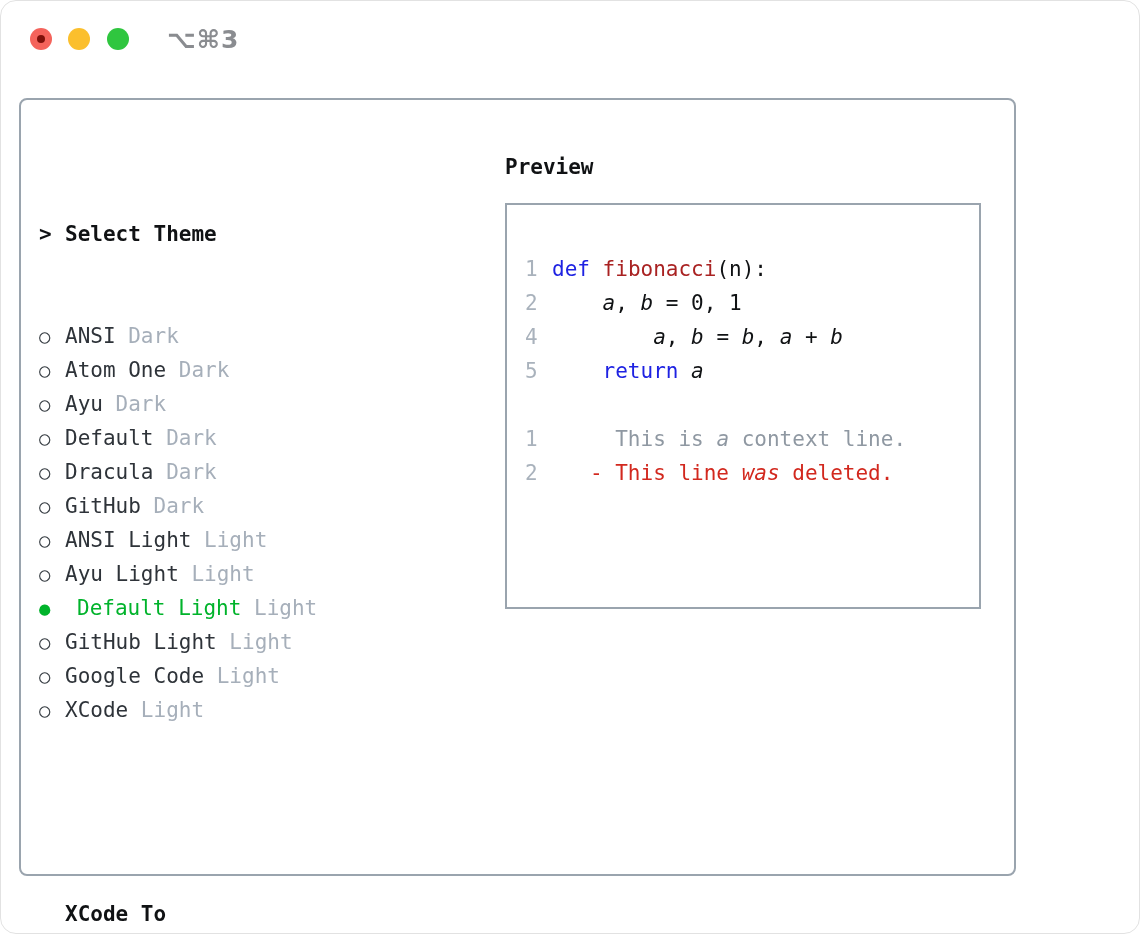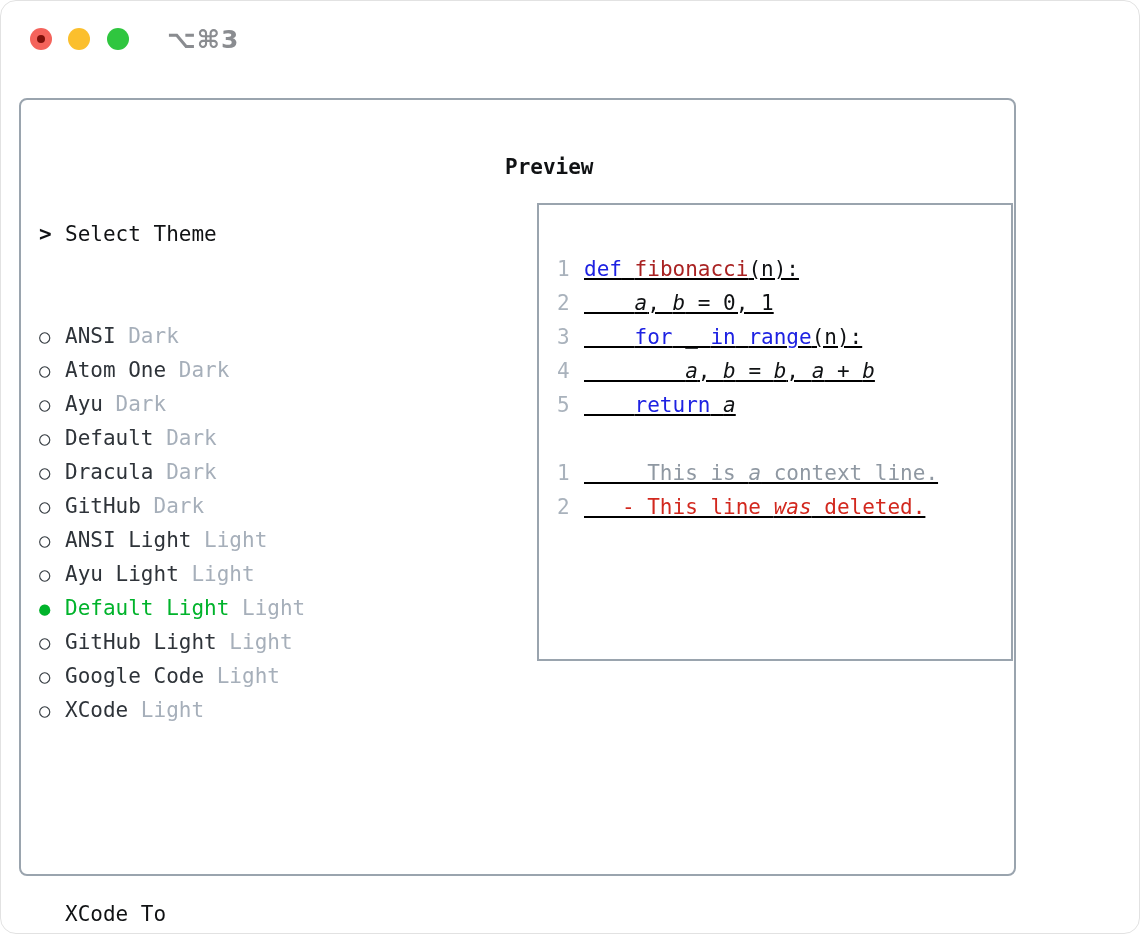--- a/index.html
+++ b/index.html
@@ -34,35 +34,35 @@
   
   .panel{position:absolute;left:18px;top:97px;width:997px;height:778px;
          border:2px solid var(--border);border-radius:8px;box-sizing:border-box;
          background:#ffffff;}
   
   .left{position:absolute;left:18px;top:49px;font-size:21px;line-height:34px;
         white-space:pre;color:var(--name);}
   .row{height:34px;display:flex;align-items:center;}
   .bullet{display:inline-block;width:26px;flex:0 0 26px;}
   .row .label{white-space:pre;}
-  .hdr .label{font-weight:normal;color:var(--ink);text-align:center;}
+  .hdr .label{font-weight:bold;color:var(--ink);text-align:center;}
   .hdr .bullet{font-weight:bold;color:var(--ink);}
   .item{cursor:default;}
   .item .bullet{color:#3a4046;font-size:19px;}
   .item.selected .bullet{color:var(--sel);}
-  .item.selected .name{color:var(--sel);}
+  .item.selected .name{color:var(--sel);margin-left:12px;}
   .item .suffix{color:var(--muted);text-align:center;}
   .gap{height:34px;}
   
   .preview-label{position:absolute;left:484px;top:50px;height:34px;
                  display:flex;align-items:center;font-size:21px;
                  font-weight:bold;color:var(--ink);}
-  .preview-box{position:absolute;left:516px;top:103px;width:476px;height:458px;
+  .preview-box{position:absolute;left:484px;top:103px;width:476px;height:406px;
                border:2px solid var(--border);box-sizing:border-box;
-               padding:47px 0 0 18px;overflow:hidden;text-decoration:underline;}
+               padding:47px 0 0 18px;overflow:hidden;}
   .pline{height:34px;line-height:34px;font-size:21px;white-space:pre;color:var(--ink);}
   .ln{display:inline-block;width:27px;color:var(--ln);}
   .s-kw{color:var(--kw);}
   .s-fn{color:var(--fn);}
   .s-v{font-style:italic;}
   .s-ctx{color:var(--ctx);}
   .s-del{color:var(--del);}
   .s-add{color:var(--add);}
   .s-p{color:var(--ink);}
 </style>
@@ -95,21 +95,20 @@
       
       
     </div>
 
     <div class="preview-label">Preview</div>
 
     <div class="preview-box">
       <div id="preview-lines">
           <div class="pline"><span class="ln">1</span><span class="s-kw">def</span><span class="s-p"> </span><span class="s-fn">fibonacci</span><span class="s-p">(n):</span></div>
           <div class="pline"><span class="ln">2</span><span class="s-p">    </span><span class="s-v">a</span><span class="s-p">, </span><span class="s-v">b</span><span class="s-p"> = 0, 1</span></div>
-          <div class="pline"><span class="ln">3</span><span class="s-p">    </span><span class="s-kw">for</span><span class="s-p"> _ </span><span class="s-kw">in</span><span class="s-p"> </span><span class="s-kw">range</span><span class="s-p">(n):</span></div>
           <div class="pline"><span class="ln">4</span><span class="s-p">        </span><span class="s-v">a</span><span class="s-p">, </span><span class="s-v">b</span><span class="s-p"> = </span><span class="s-v">b</span><span class="s-p">, </span><span class="s-v">a</span><span class="s-p"> + </span><span class="s-v">b</span></div>
           <div class="pline"><span class="ln">5</span><span class="s-p">    </span><span class="s-kw">return</span><span class="s-p"> </span><span class="s-v">a</span></div>
           <div class="pline"><span class="ln"></span></div>
           <div class="pline"><span class="ln">1</span><span class="s-ctx">     This is </span><span class="s-ctx s-v">a</span><span class="s-ctx"> context line.</span></div>
           <div class="pline"><span class="ln">2</span><span class="s-del">   - This line </span><span class="s-del s-v">was</span><span class="s-del"> deleted.</span></div>
         </div>
     </div>
 
   </div>
 </div>

